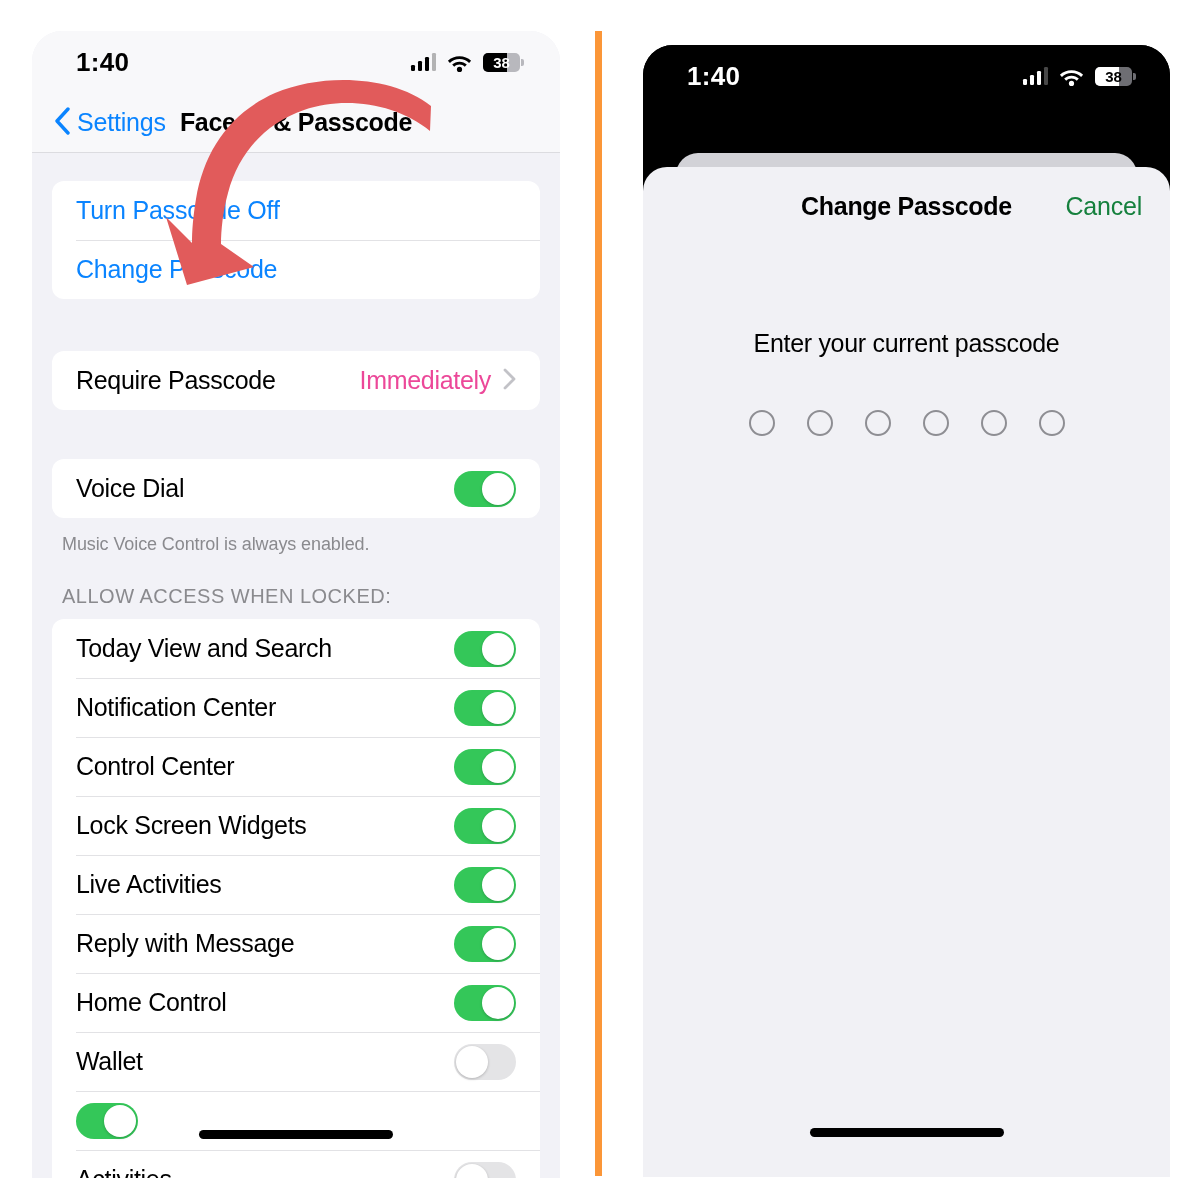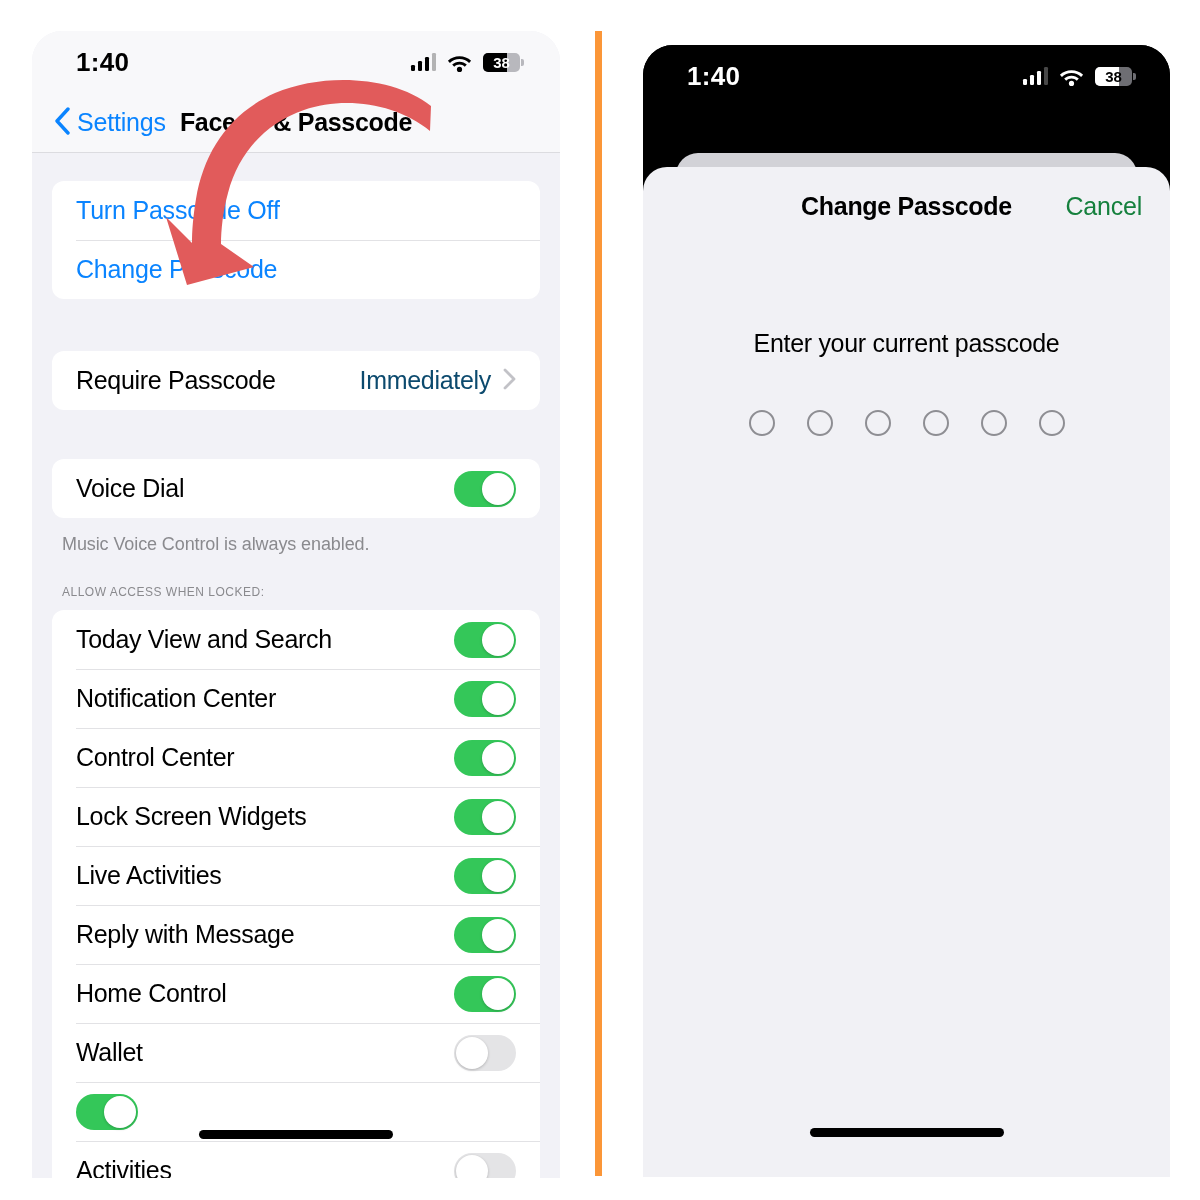--- a/index.html
+++ b/index.html
@@ -102,28 +102,28 @@
     justify-content: space-between;
     height: 59px; padding: 0 24px 0 24px;
   }
   .row + .row::before {
     content: ""; position: absolute; left: 24px; right: 0; top: 0;
     height: 1px; background: #e2e2e5;
   }
   .row-link { font-size: 25px; color: #0a84ff; letter-spacing: -.2px; }
   .row-label { font-size: 25px; color: #000; letter-spacing: -.3px; }
   .row-right { display: flex; align-items: center; gap: 12px; }
-  .row-value { font-size: 25px; color: #0c4a6e; letter-spacing: -.3px; }
+  .row-value { font-size: 25px; color: #ec4899; letter-spacing: -.3px; }
   .chev-r { display: block; }
 
   .footnote {
     font-size: 18px; color: #8a8a8e; padding: 16px 28px 0 30px; letter-spacing: -.1px;
   }
   .section-header {
-    font-size: 12px; color: #8a8a8e; letter-spacing: .5px;
+    font-size: 20px; color: #8a8a8e; letter-spacing: .5px;
     padding: 30px 28px 11px 30px; text-transform: uppercase;
   }
 
   
   .toggle {
     position: relative; width: 62px; height: 36px; border-radius: 18px;
     background: #34c759; flex: none;
   }
   .toggle.off { background: #e4e4e6; }
   .toggle .knob {

